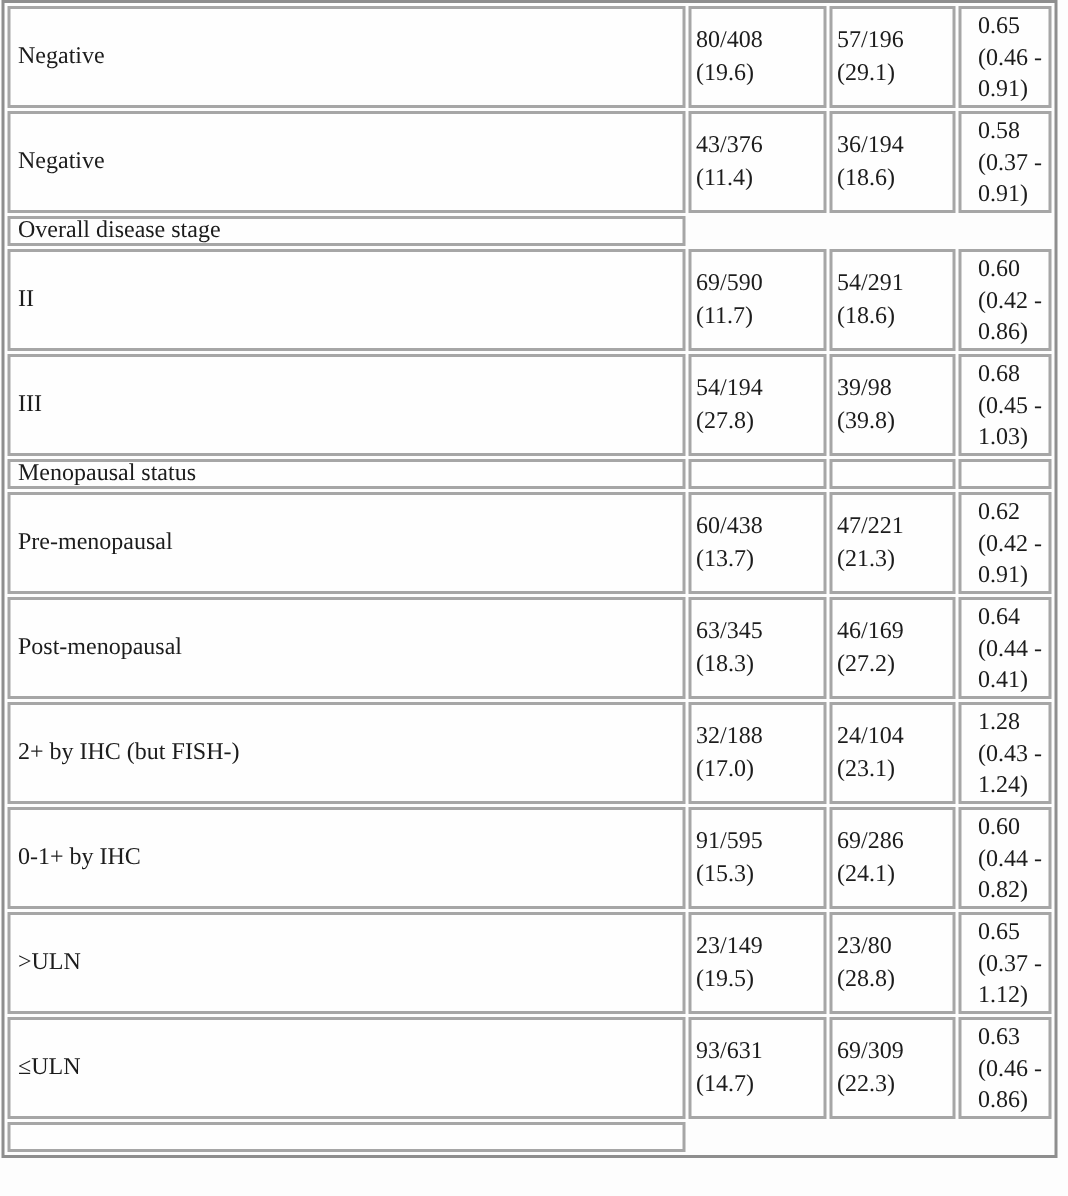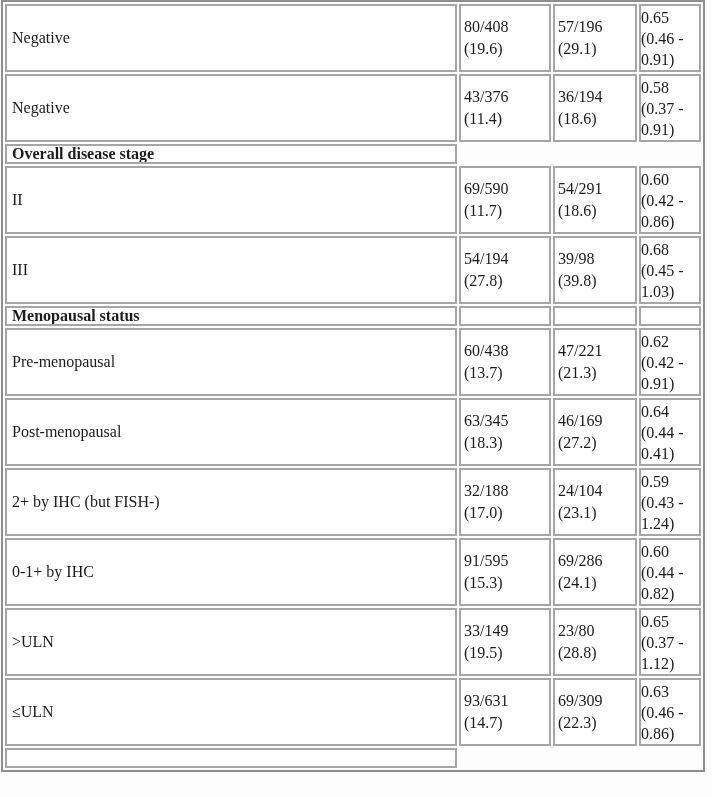--- a/index.html
+++ b/index.html
@@ -26,22 +26,22 @@
     background: #fefefe;
     font-size: 16px;
     vertical-align: middle;
     overflow: hidden;
     padding: 0 2px 0 5px;
     line-height: 20px;
   }
   tr.r-data td { height: 68px; }
   tr.r-sec td, tr.r-partial td { height: 20px; }
   td.c2, td.c3 { line-height: 22px; padding-left: 3px; margin-top: 32px; }
-  td.c4 { line-height: 21px; padding-left: 0; padding-right: 2px; }
-  td.sec-label { line-height: 16px; font-weight: bold; }
+  td.c4 { line-height: 21px; padding-left: 11px; padding-right: 2px; }
+  td.sec-label { line-height: 16px; }
   td.noborder { border: none; background: transparent; }
   .blk { display: block; }
 </style>
 </head>
 <body>
 
 <table class="subgroup">
   <colgroup>
     <col style="width:452px">
       <col style="width:92px">
@@ -146,41 +146,41 @@
   <tr class="r-data">
     <td class="c1"><span>2+ by IHC (but FISH-)</span></td>
     <td class="c2">
           <span class="blk">32/188</span>
           <span class="blk">(17.0)</span>
         </td>
     <td class="c3">
           <span class="blk">24/104</span>
           <span class="blk">(23.1)</span>
         </td>
-    <td class="c4"><span class="blk">0.59</span><span>(0.43 - 1.24)</span></td>
+    <td class="c4"><span class="blk">1.28</span><span>(0.43 - 1.24)</span></td>
   </tr>
 
   <tr class="r-data">
     <td class="c1"><span>0-1+ by IHC</span></td>
     <td class="c2">
           <span class="blk">91/595</span>
           <span class="blk">(15.3)</span>
         </td>
     <td class="c3">
           <span class="blk">69/286</span>
           <span class="blk">(24.1)</span>
         </td>
     <td class="c4"><span class="blk">0.60</span><span>(0.44 - 0.82)</span></td>
   </tr>
 
 
   <tr class="r-data">
     <td class="c1"><span>&gt;ULN</span></td>
     <td class="c2">
-          <span class="blk">33/149</span>
+          <span class="blk">23/149</span>
           <span class="blk">(19.5)</span>
         </td>
     <td class="c3">
           <span class="blk">23/80</span>
           <span class="blk">(28.8)</span>
         </td>
     <td class="c4"><span class="blk">0.65</span><span>(0.37 - 1.12)</span></td>
   </tr>
 
   <tr class="r-data">

